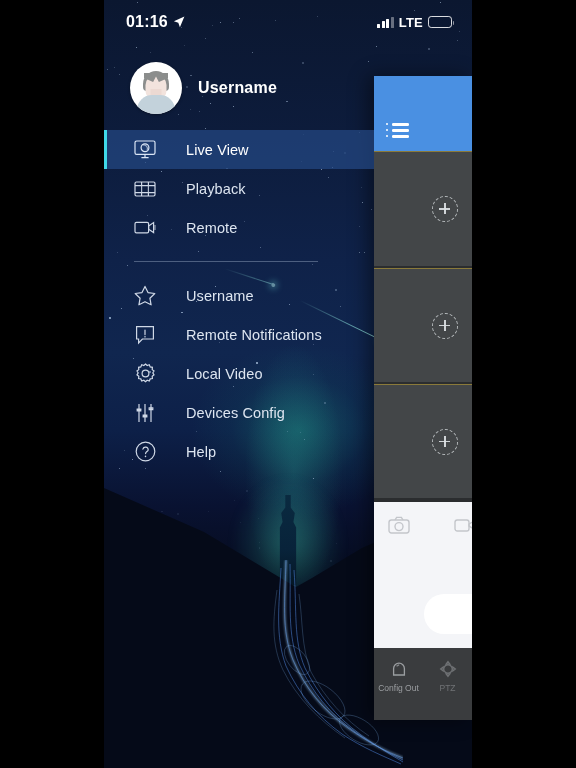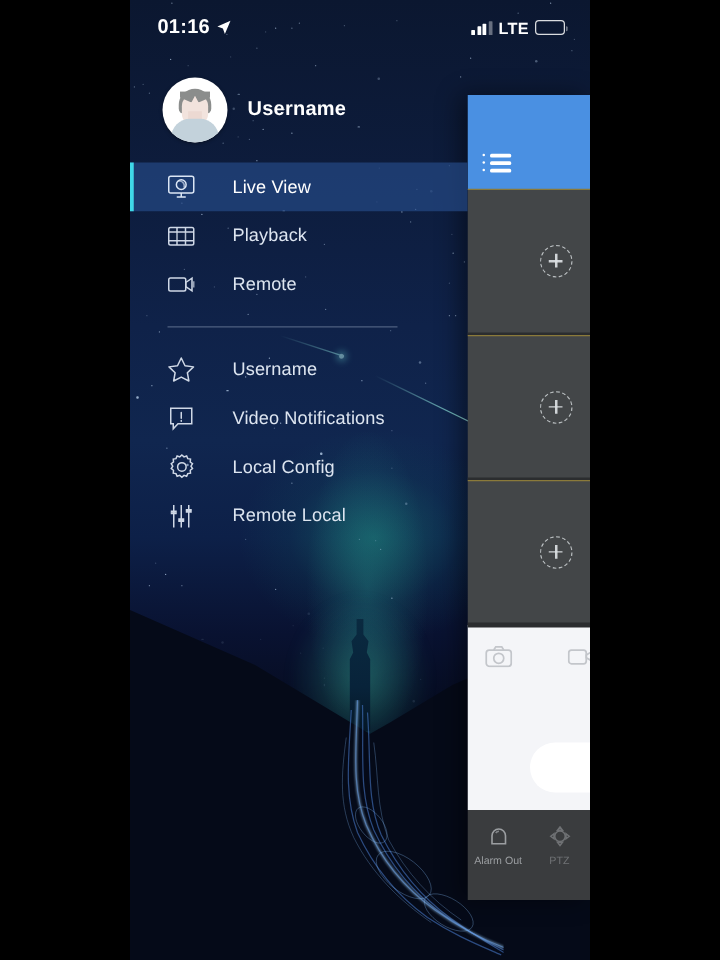--- a/index.html
+++ b/index.html
@@ -452,21 +452,21 @@
       </div>
       <div class="pill"></div>
     </div>
 
     <div class="toolbar-dark">
       <div class="td-item">
         <svg width="18" height="18" viewBox="0 0 18 18" fill="none" stroke="#9b9ea1" stroke-width="1.3">
           <path d="M3.6 15 V8.6 a5.4 5.4 0 0 1 10.8 0 V15 z"></path>
           <path d="M6.6 6.4 a3.4 3.4 0 0 1 2.6 -1.4" stroke-opacity=".75"></path>
         </svg>
-        <span>Alarm Out</span>
+        <span>Config Out</span>
       </div>
       <div class="td-item dim">
         <svg width="18" height="18" viewBox="0 0 18 18" fill="none" stroke="#9b9ea1" stroke-width="1.2">
           <circle cx="9" cy="9" r="4.2"></circle>
           <path d="M9 1.6 L11 4.2 H7 z M9 16.4 L11 13.8 H7 z M1.6 9 L4.2 7 V11 z M16.4 9 L13.8 7 V11 z"></path>
         </svg>
         <span>PTZ</span>
       </div>
     </div>
 
@@ -532,44 +532,54 @@
         <span class="mi-label">Username</span>
       </div>
 
       <div class="menu-item">
         <span class="mi-icon">
           <svg width="20" height="20" viewBox="0 0 20 20" fill="none" stroke="#cfd8e6" stroke-width="1.2">
             <path d="M1.6 1.6 H18.4 V14 H7.4 L3.6 18 V14 H1.6 z"></path>
             <path d="M10 5 V9.6 M10 11.4 V11.9" stroke-linecap="round"></path>
           </svg>
         </span>
-        <span class="mi-label">Video Notifications</span>
+        <span class="mi-label">Remote Notifications</span>
       </div>
 
       <div class="menu-item">
         <span class="mi-icon">
           <svg width="21" height="21" viewBox="0 0 21 21" fill="none" stroke="#cfd8e6" stroke-width="1.2">
             <circle cx="10.5" cy="10.5" r="3.4"></circle>
             <path d="M10.5 1 l1.7 1.5 2.1 -.7 .9 2.1 2.2 .4 -.2 2.3 1.8 1.4 -1.2 1.9 1.2 1.9 -1.8 1.4 .2 2.3 -2.2 .4 -.9 2.1 -2.1 -.7 -1.7 1.5 -1.7 -1.5 -2.1 .7 -.9 -2.1 -2.2 -.4 .2 -2.3 -1.8 -1.4 1.2 -1.9 -1.2 -1.9 1.8 -1.4 -.2 -2.3 2.2 -.4 .9 -2.1 2.1 .7 z"></path>
           </svg>
         </span>
-        <span class="mi-label">Local Config</span>
+        <span class="mi-label">Local Video</span>
       </div>
 
       <div class="menu-item">
         <span class="mi-icon">
           <svg width="20" height="20" viewBox="0 0 20 20" fill="none" stroke="#cfd8e6" stroke-width="1.2">
             <path d="M4 1 V19 M10 1 V19 M16 1 V19"></path>
             <path d="M1.6 6.2 H6.4 M7.6 12.4 H12.4 M13.6 5 H18.4" stroke-width="1.6"></path>
             <path d="M1.6 7.6 H6.4 M7.6 13.8 H12.4 M13.6 6.4 H18.4" stroke-width="1.6"></path>
           </svg>
         </span>
-        <span class="mi-label">Remote Local</span>
-      </div>
-
+        <span class="mi-label">Devices Config</span>
+      </div>
+
+      <div class="menu-item">
+        <span class="mi-icon">
+          <svg width="21" height="21" viewBox="0 0 21 21" fill="none" stroke="#cfd8e6" stroke-width="1.2">
+            <circle cx="10.5" cy="10.5" r="9.3"></circle>
+            <path d="M7.9 8.1 a2.7 2.7 0 0 1 5.3 .6 c0 1.8 -2.6 2 -2.6 3.9" stroke-linecap="round"></path>
+            <path d="M10.5 15.2 v.4" stroke-linecap="round" stroke-width="1.5"></path>
+          </svg>
+        </span>
+        <span class="mi-label">Help</span>
+      </div>
 
     </div>
   </div>
 
   <div class="statusbar">
     <div class="sb-left">
       <span class="sb-time">01:16</span>
       <span>
         <svg width="12" height="12" viewBox="0 0 12 12">
               <path d="M11.4 .6 L.9 5.2 l4.4 1.6 1.6 4.4 z" fill="#fff"></path>

